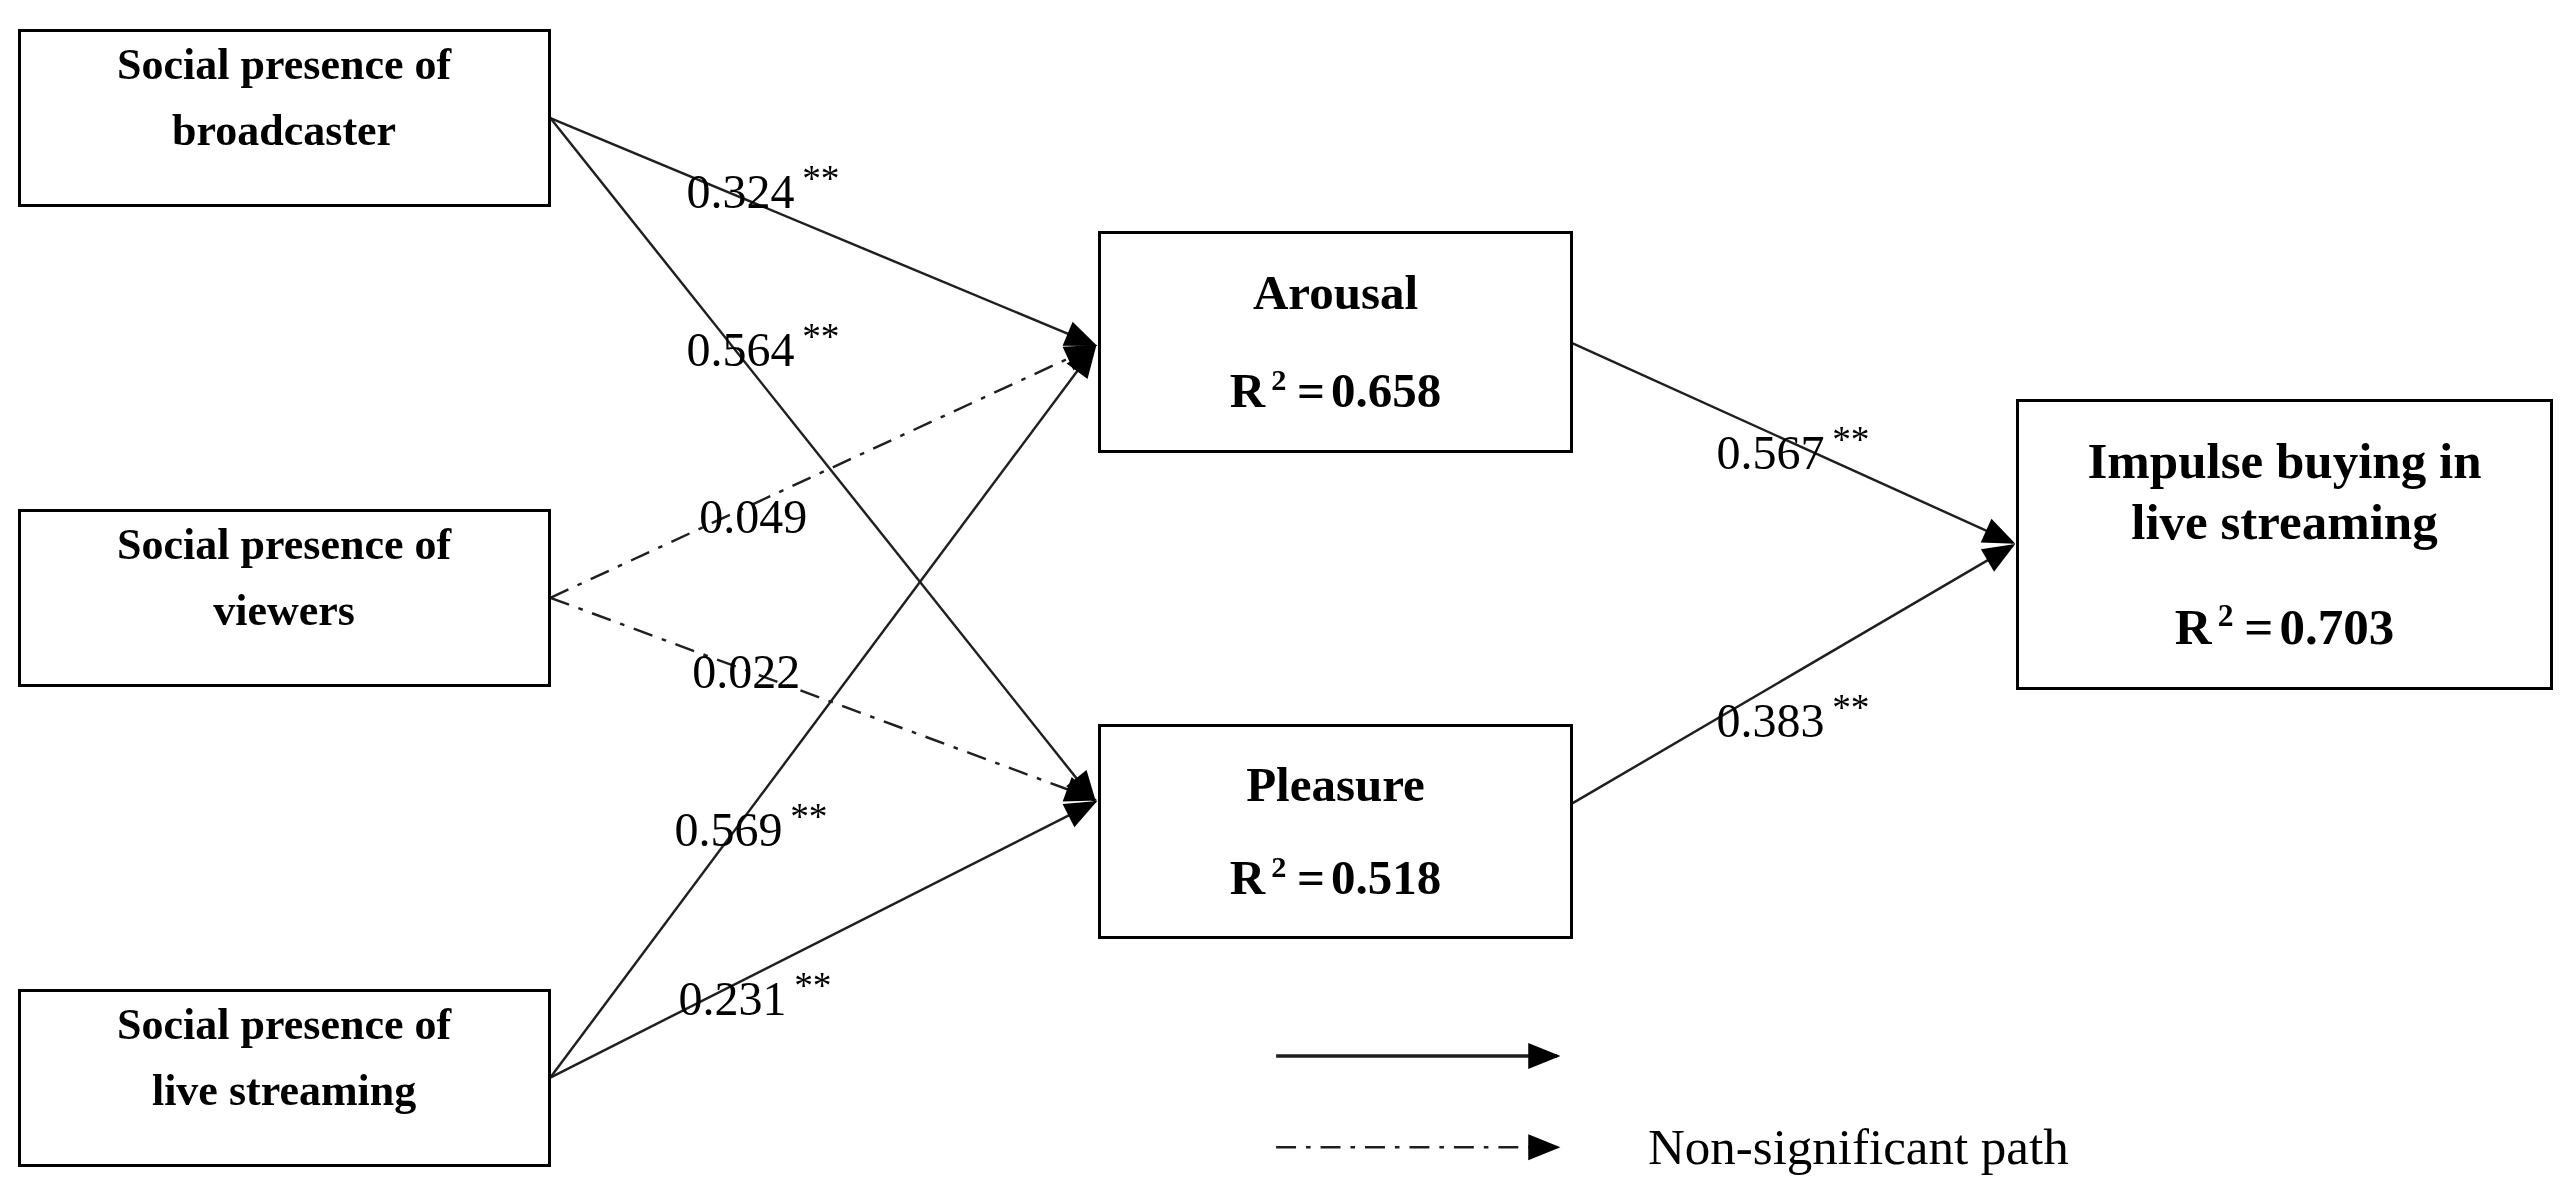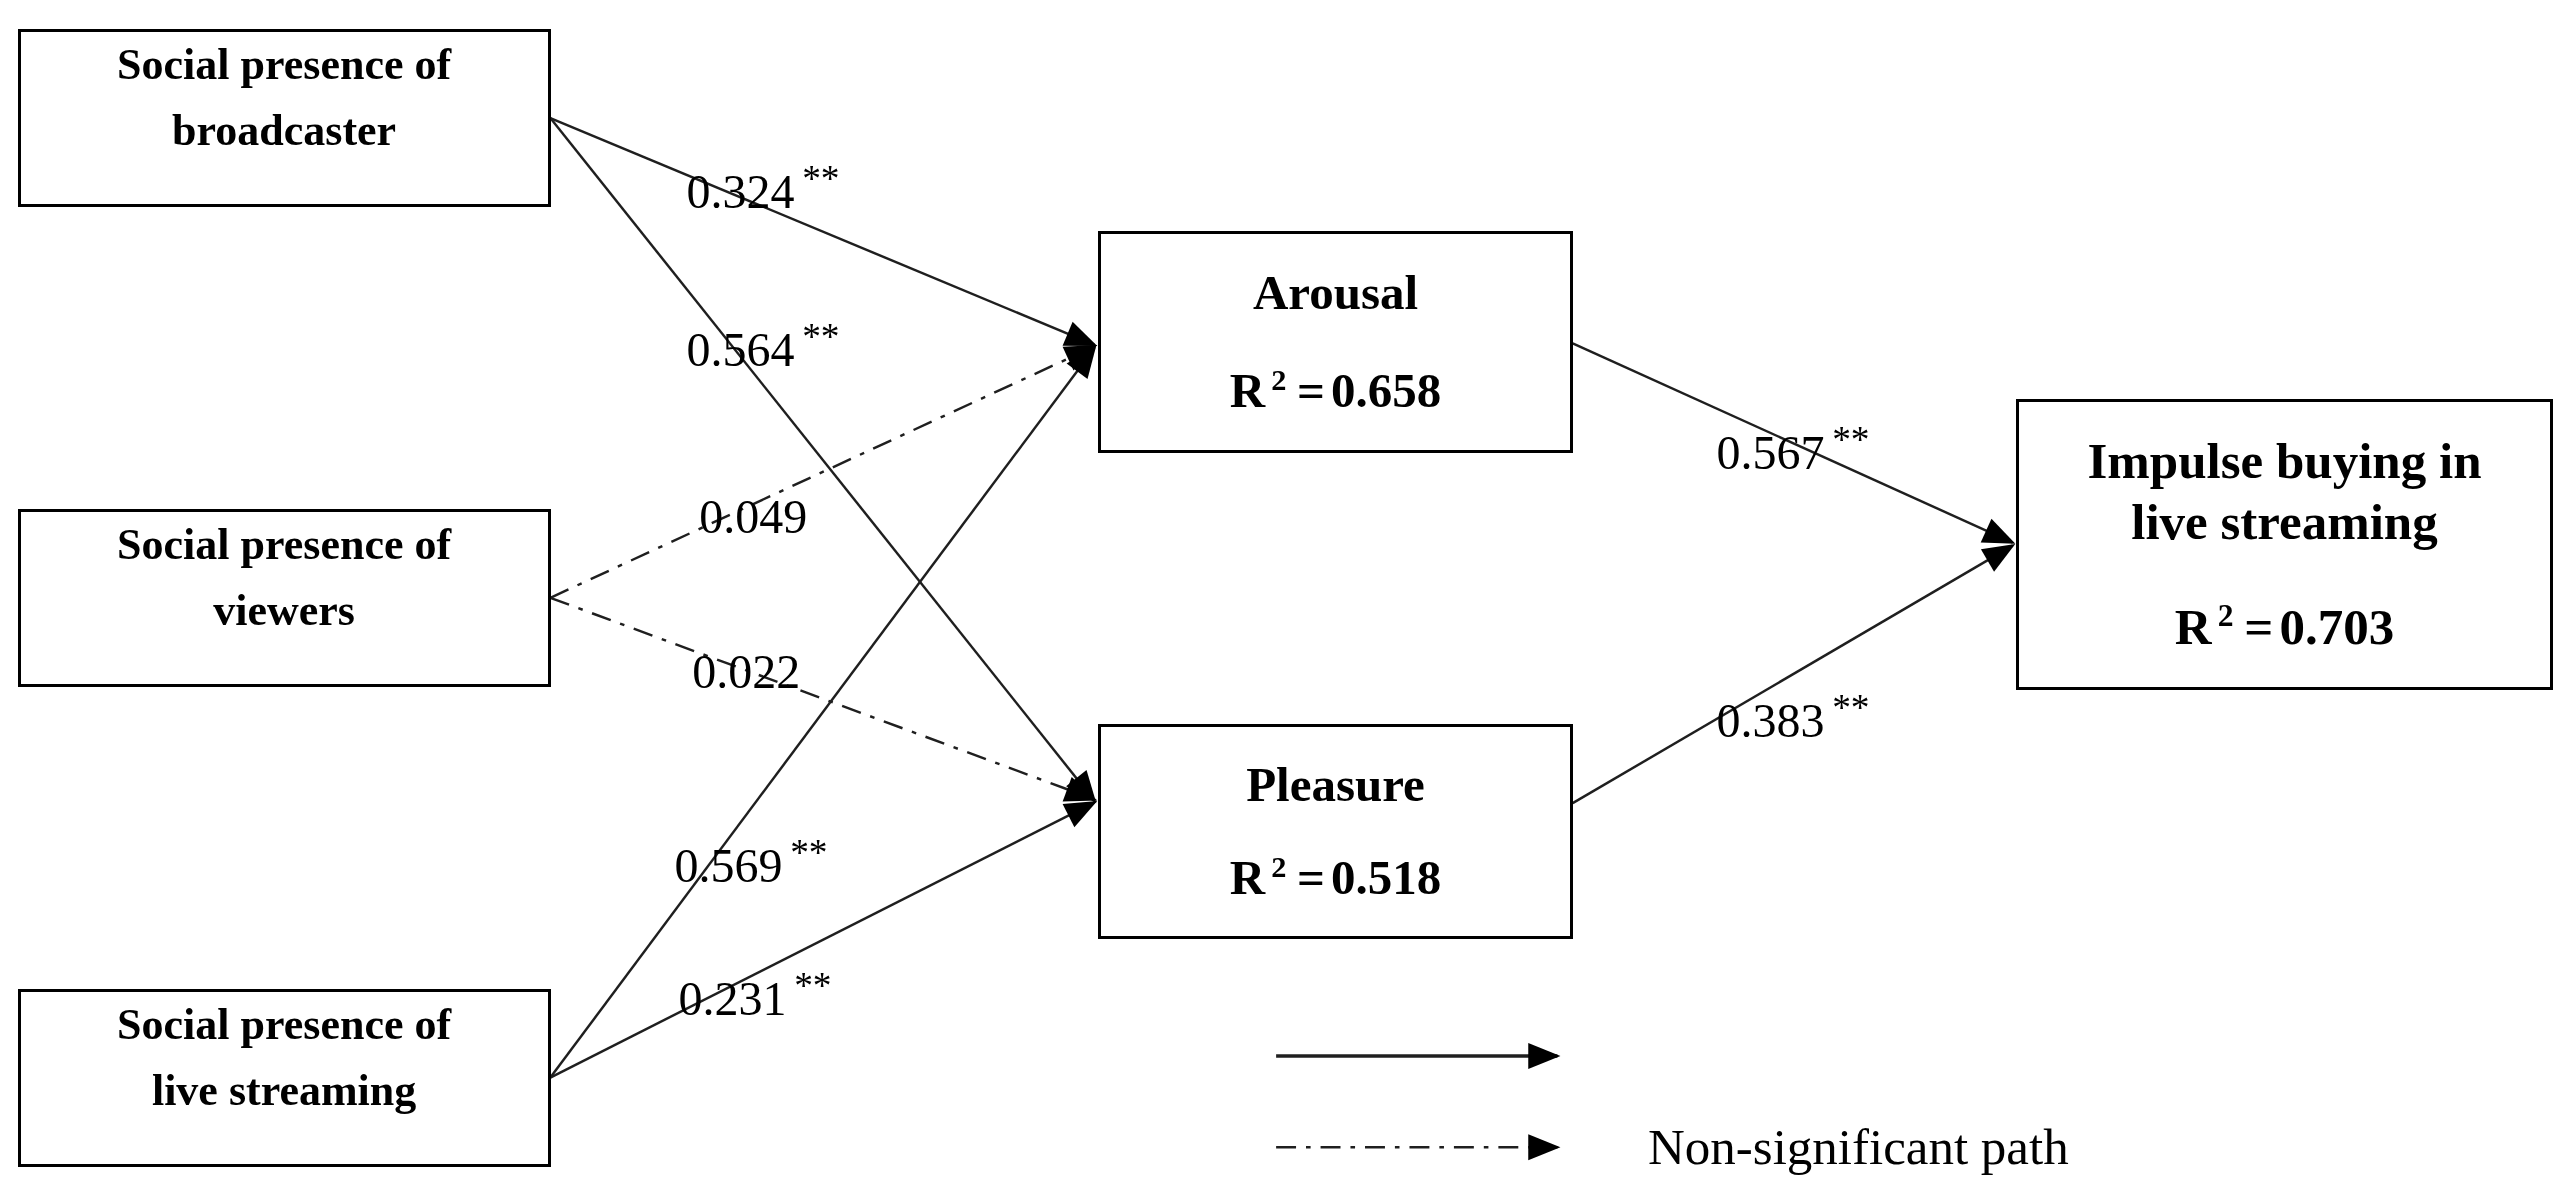--- a/index.html
+++ b/index.html
@@ -160,21 +160,21 @@
   </div>
   <div class="coef" style="left:763px; top:349px">
     <span>0.564</span><sup>**</sup>
   </div>
   <div class="coef" style="left:757px; top:516px">
     <span>0.049</span><sup></sup>
   </div>
   <div class="coef" style="left:750px; top:671px">
     <span>0.022</span><sup></sup>
   </div>
-  <div class="coef" style="left:751px; top:865px">
+  <div class="coef" style="left:751px; top:829px">
     <span>0.569</span><sup>**</sup>
   </div>
   <div class="coef" style="left:755px; top:998px">
     <span>0.231</span><sup>**</sup>
   </div>
   <div class="coef" style="left:1793px; top:452px">
     <span>0.567</span><sup>**</sup>
   </div>
   <div class="coef" style="left:1793px; top:720px">
     <span>0.383</span><sup>**</sup>

